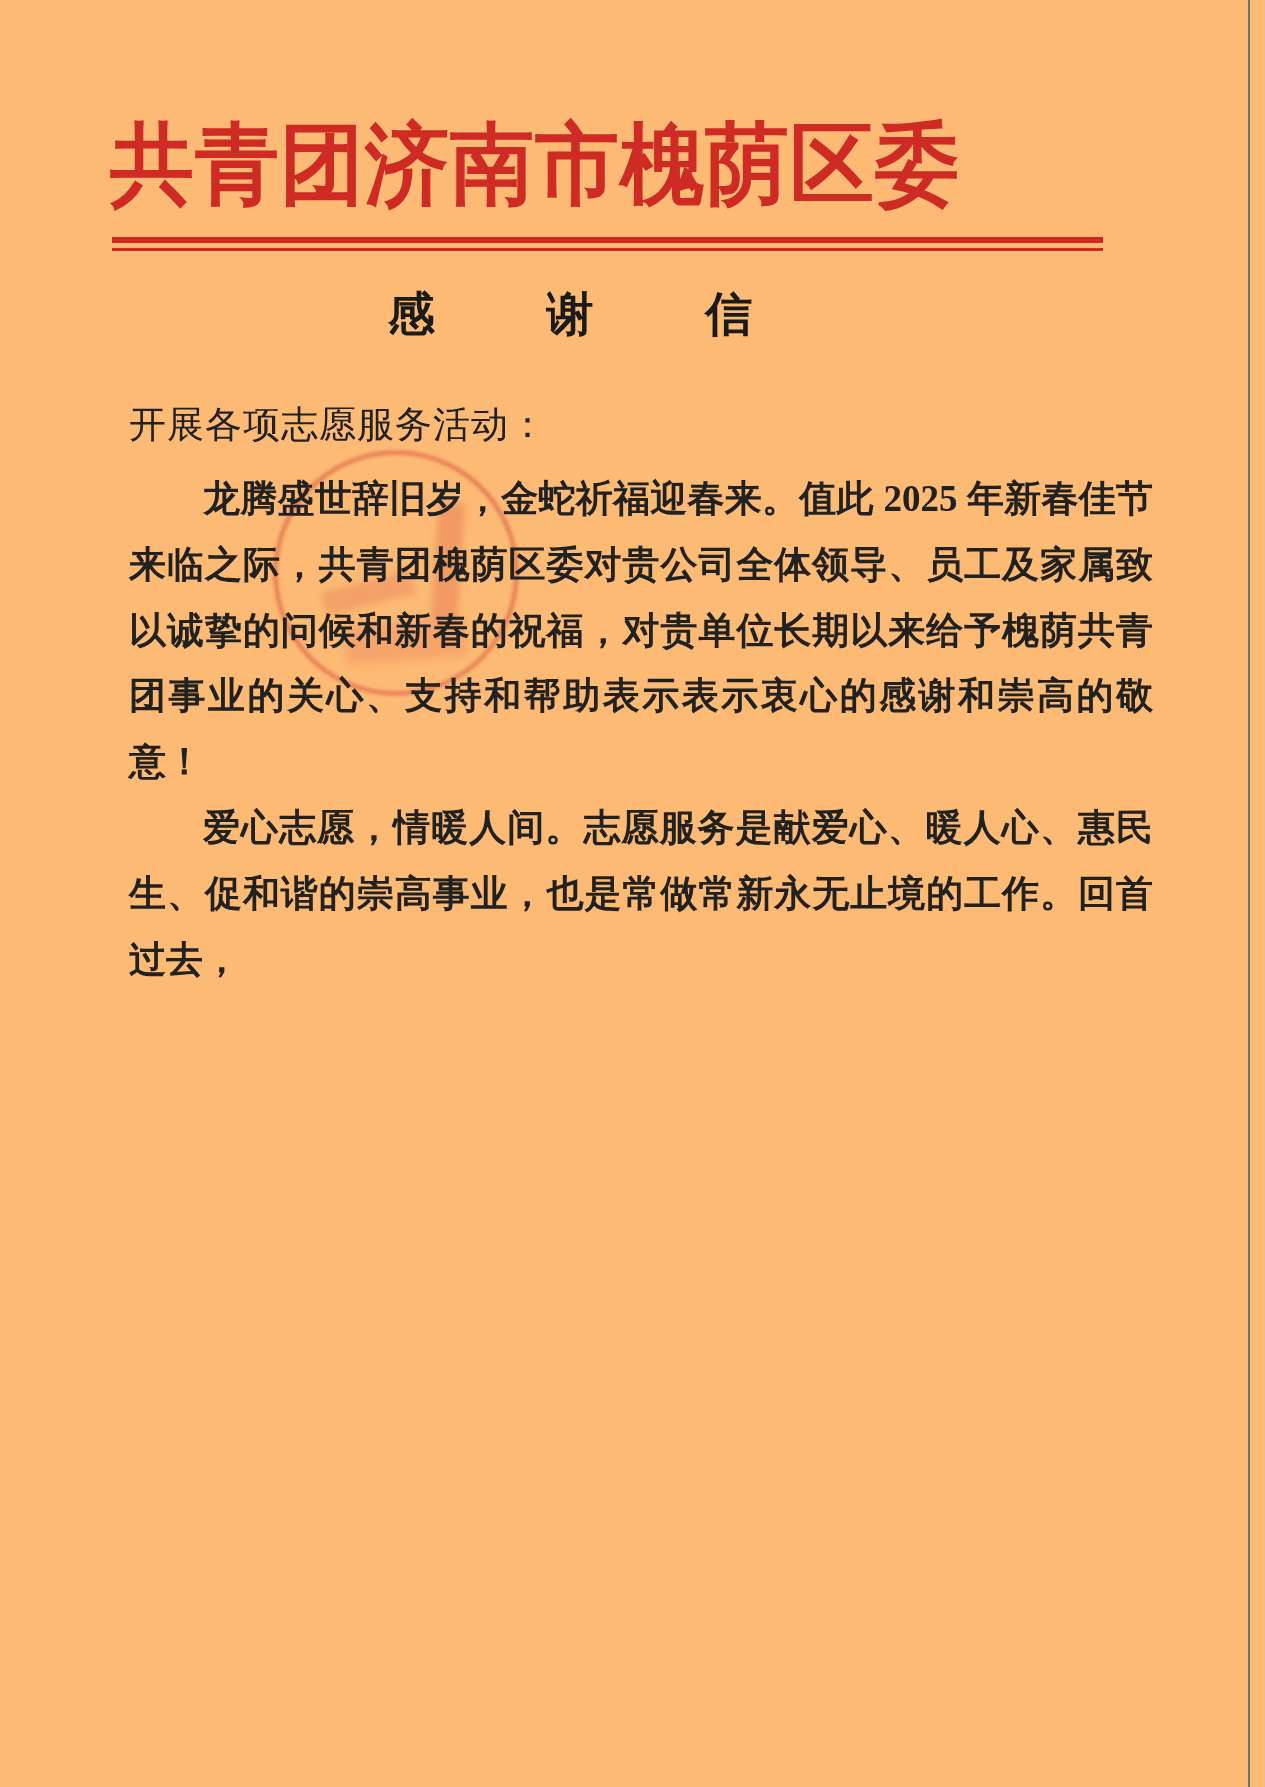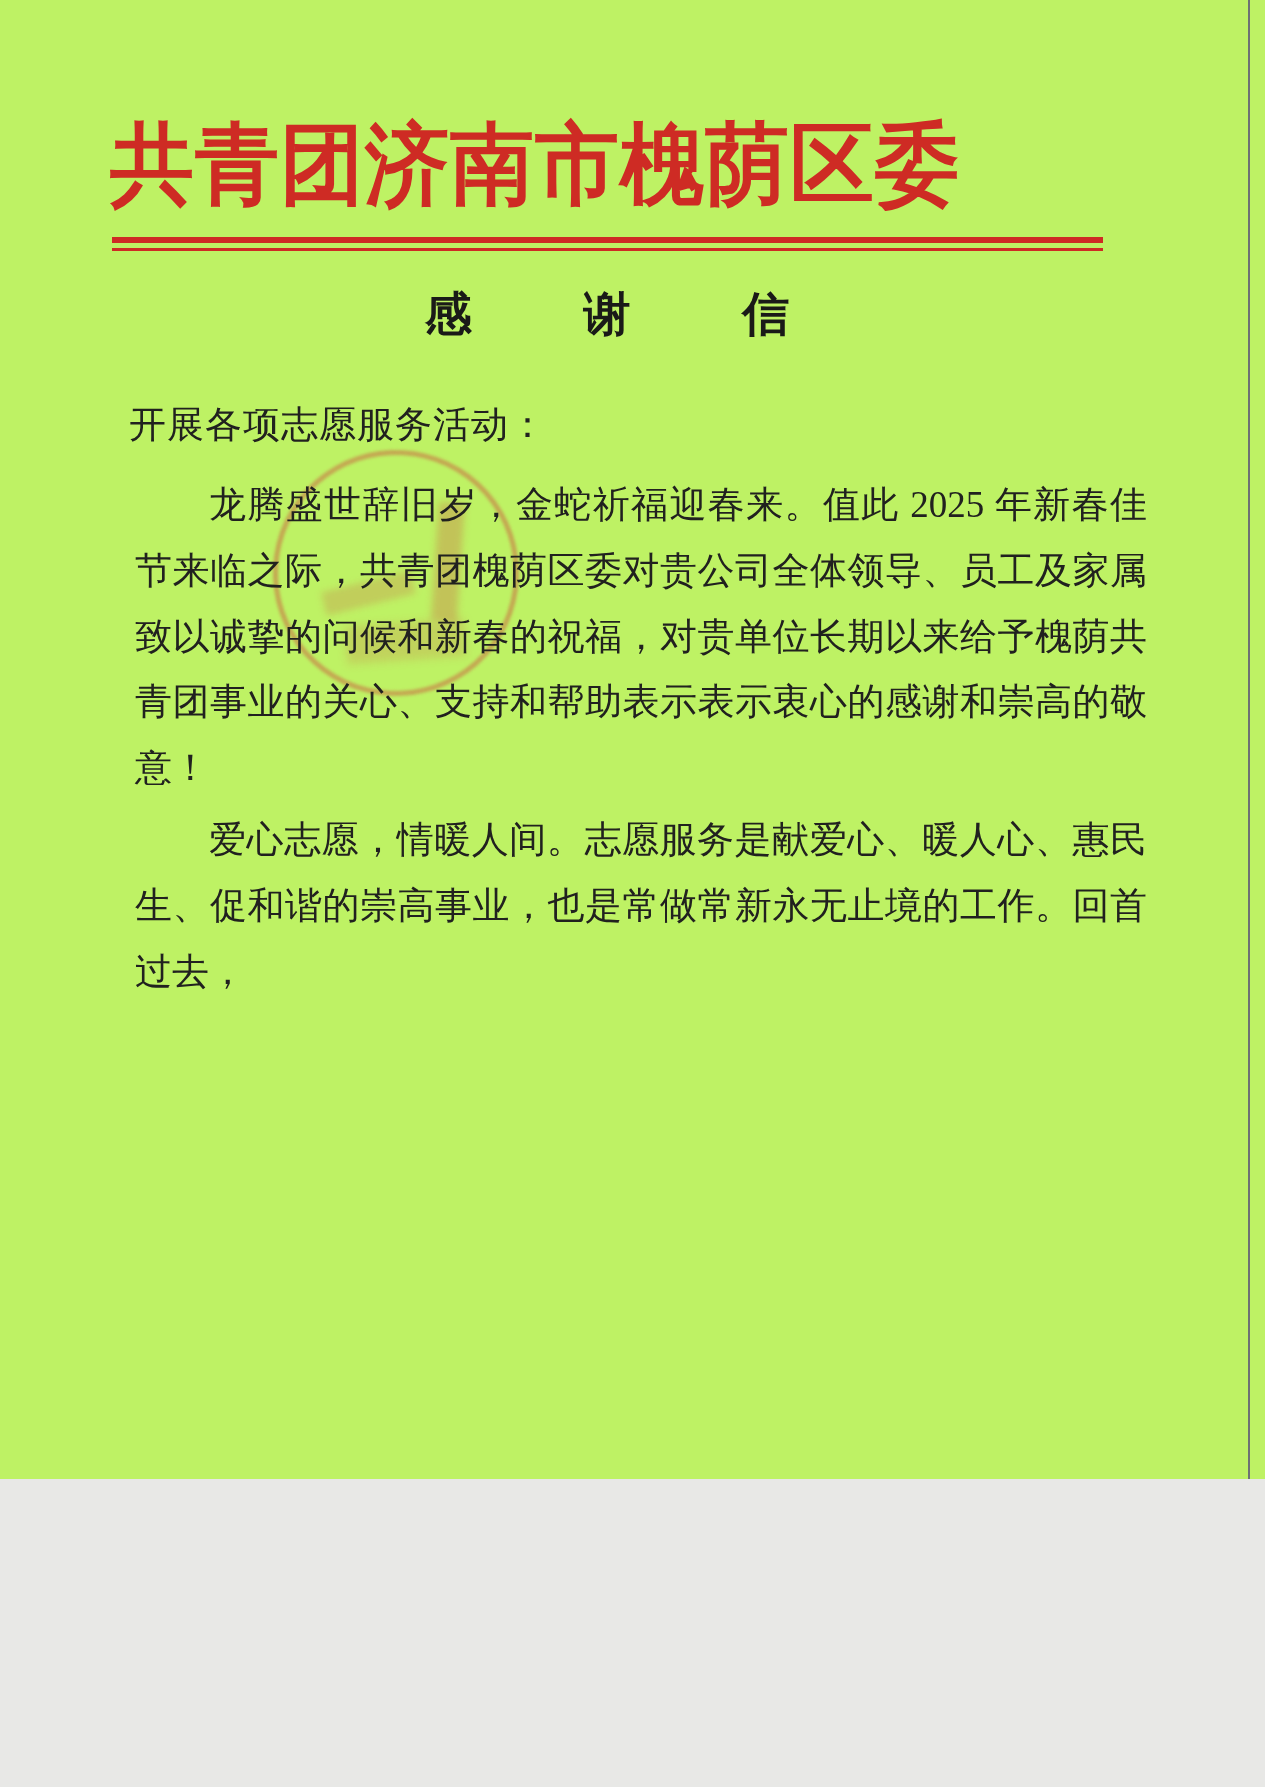--- a/index.html
+++ b/index.html
@@ -3,23 +3,23 @@
 <meta charset="utf-8">
 <style>
   html, body {
     margin: 0;
     padding: 0;
     background: #e8e8e6;
   }
   .scan-page {
     position: relative;
     width: 1265px;
-    height: 1479px;
+    height: 1787px;
     margin: 0 auto;
-    background: #bef264;
+    background: #fdba74;
     overflow: hidden;
     font-family: "Liberation Serif", "DejaVu Serif", serif;
   }
 
   
   .letterhead {
     position: absolute;
     left: 110px;
     top: 112px;
     width: 1010px;
@@ -48,21 +48,20 @@
     position: absolute;
     left: 0;
     top: 283px;
     width: 1190px;
     text-align: center;
     font-size: 47px;
     font-weight: bold;
     color: #1a1a18;
     letter-spacing: 50px;
     white-space: nowrap;
-    padding-left: 37px;
   }
 
   
   .salutation {
     position: absolute;
     left: 129px;
     top: 400px;
     font-size: 37px;
     color: #21211f;
     letter-spacing: 1px;
@@ -73,22 +72,23 @@
     position: absolute;
     left: 129px;
     top: 466px;
     width: 1024px;
     font-size: 37px;
     line-height: 65.8px;
     color: #21211f;
     text-align: justify;
   }
   .letter-body p {
-    margin: 6px;
+    margin: 0;
     text-indent: 2em;
+    font-weight: bold;
   }
 
   
   .seal {
     position: absolute;
     left: 273px;
     top: 450px;
     width: 236px;
     height: 236px;
     border-radius: 50%;

